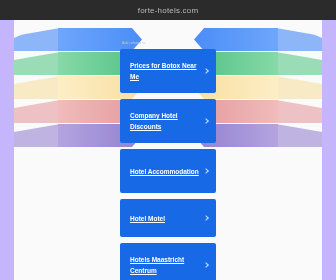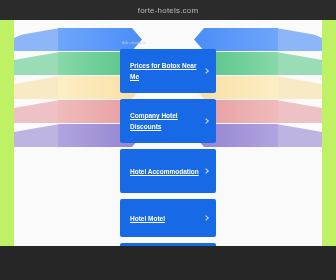--- a/index.html
+++ b/index.html
@@ -11,22 +11,22 @@
     width: 336px;
     height: 280px;
     overflow: hidden;
     background: #262626;
     font-family: "Liberation Sans", sans-serif;
   }
 
   .screen {
     position: relative;
     width: 336px;
-    height: 246px;
-    background: #bef264;
+    height: 280px;
+    background: #c4b5fd;
     overflow: hidden;
   }
 
   
   .titlebar {
     position: absolute;
     left: 0; top: 0;
     width: 336px;
     height: 20px;
     background: #2b2b2b;

